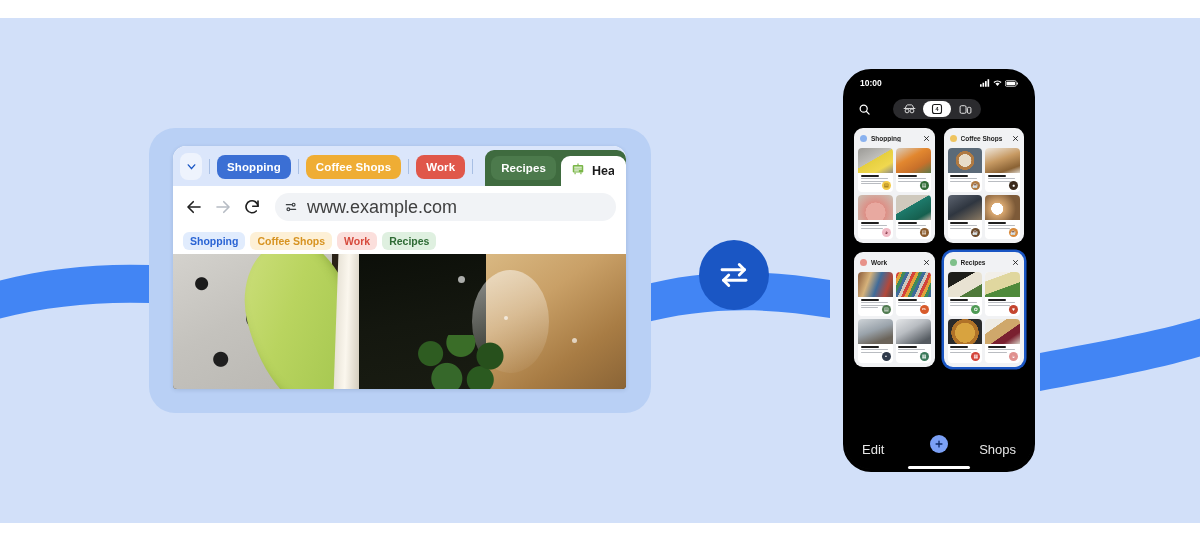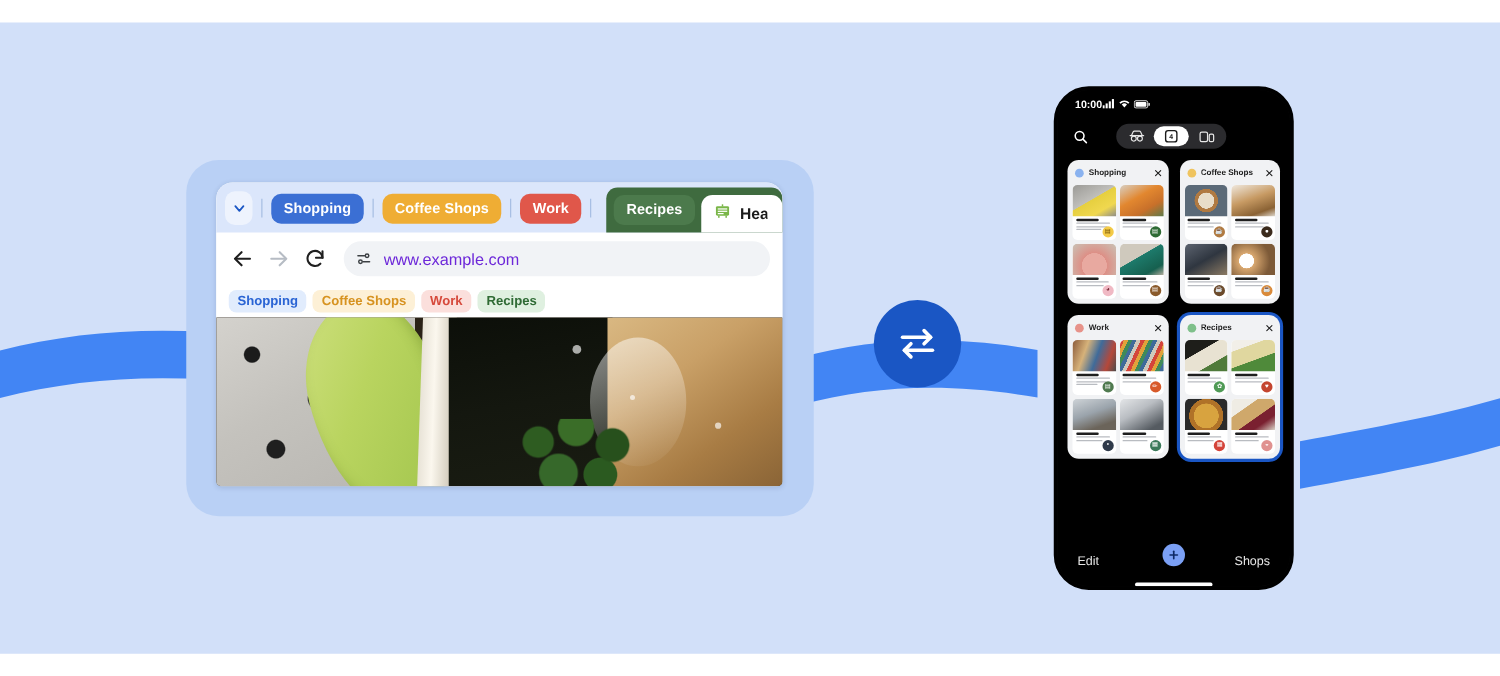--- a/index.html
+++ b/index.html
@@ -133,21 +133,21 @@
     height: 28px;
     background: #f1f3f6;
     border-radius: 14px;
     display: flex; align-items: center;
     gap: 9px;
     padding: 0 12px 0 9px;
     margin-left: 3px;
     cursor: text;
   }
   .omnibox .url {
-    font-size: 13px; color: #6d28d9; font-weight: 400;
+    font-size: 18px; color: #404040; font-weight: 400;
     white-space: nowrap; overflow: hidden;
   }
 
   
   .bmbar {
     height: 26px;
     background: #fff;
     display: flex; align-items: center;
     padding-left: 10px;
     gap: 5px;
@@ -228,21 +228,21 @@
     border: 3px solid #000;
     overflow: hidden;
   }
   .phone-screen {
     position: absolute; inset: 0;
     background: #000;
     display: flex; flex-direction: column;
   }
   .status-bar {
     height: 22px;
-    display: flex; align-items: center; justify-content: flex-start;
+    display: flex; align-items: center; justify-content: space-between;
     padding: 0 14px 0 14px;
     color: #fff;
   }
   .status-time { font-size: 8.5px; font-weight: 700; }
   .status-right { display: flex; align-items: center; gap: 3px; }
 
   .phone-topbar {
     height: 30px;
     display: flex; align-items: center;
     padding: 0 12px;
@@ -311,21 +311,21 @@
     line-height: 1;
   }
 
   .phone-bottom {
     position: absolute;
     left: 0; right: 0; bottom: 0;
     height: 40px;
     display: flex; align-items: center; justify-content: space-between;
     padding: 0 16px;
   }
-  .pb-txt { font-size: 10px; color: #e6e6e6; cursor: pointer; }
+  .pb-txt { font-size: 13px; color: #e6e6e6; cursor: pointer; }
   .fab {
     position: absolute;
     left: 50%; top: 6px;
     transform: translateX(-50%);
     width: 18px; height: 18px;
     border-radius: 50%;
     background: #7ba0f5;
     display: flex; align-items: center; justify-content: center;
     cursor: pointer;
   }

